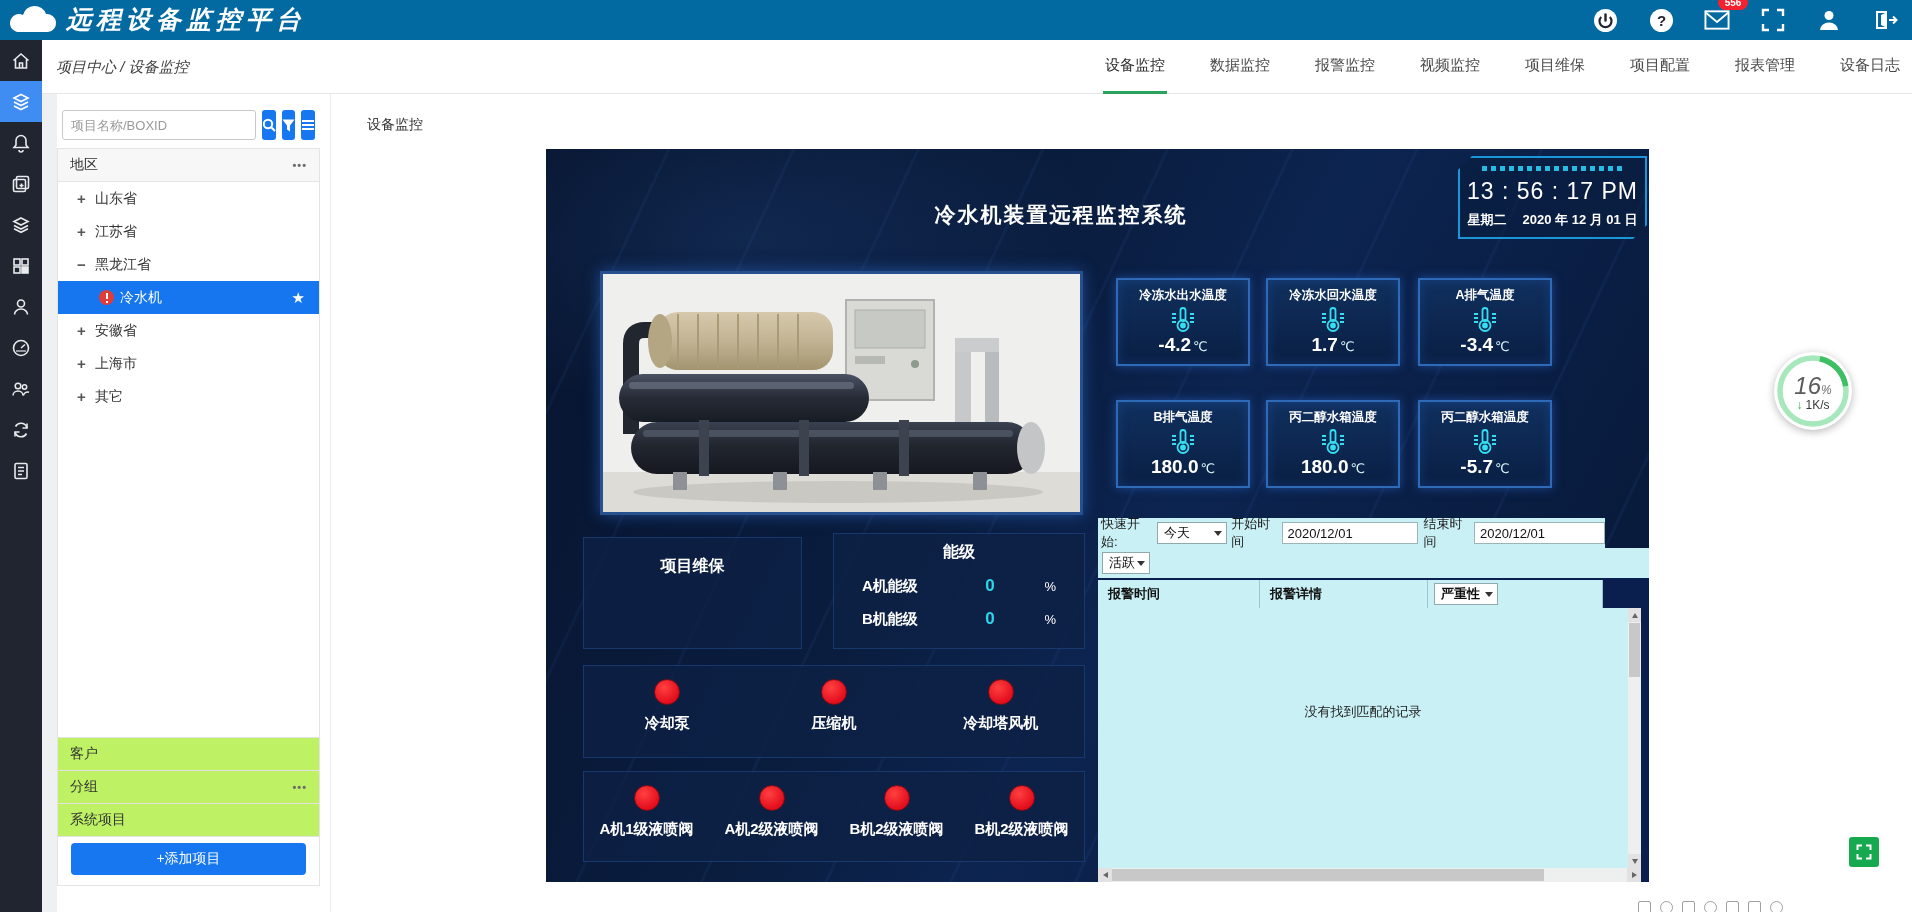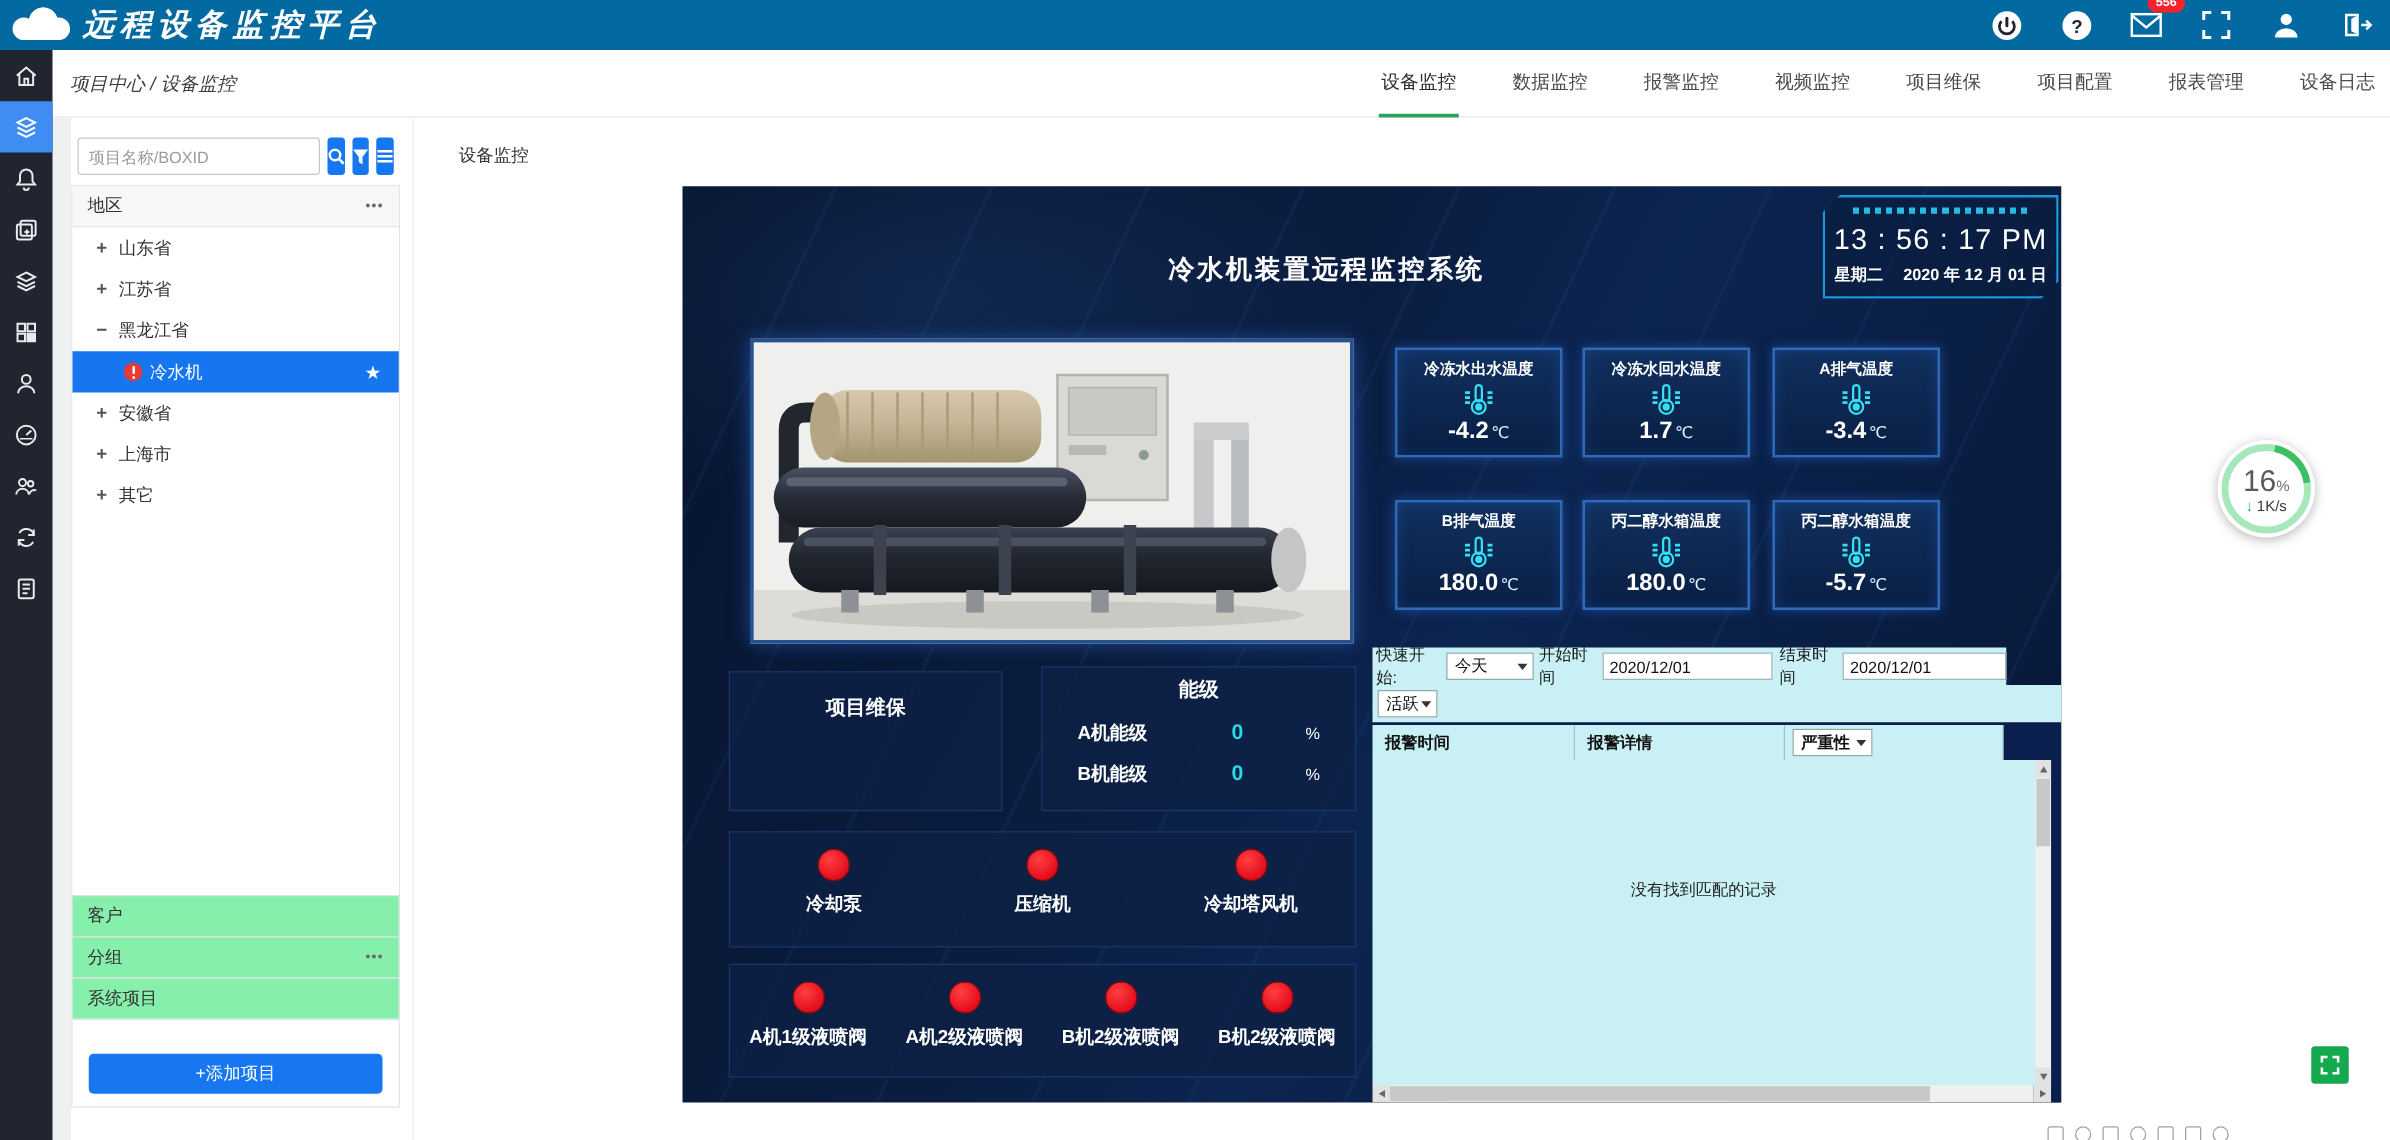--- a/index.html
+++ b/index.html
@@ -46,23 +46,23 @@
   .more-dots { color:#6b6b6b; font-size:11px; font-weight:bold; letter-spacing:1px; cursor:pointer; }
   .tree-row { height:33px; display:flex; align-items:center; padding-left:19px; font-size:14px; color:#333; cursor:pointer; background:#fff; }
   .tree-exp { width:18px; font-size:15px; font-weight:bold; color:#555; }
   .tree-row.selected { background:#1576f0; color:#fff; padding-left:41px; position:relative; }
   .alert-ic { width:15px; height:15px; border-radius:50%; background:#e23c39; position:relative; margin-right:6px; flex:none; }
   .alert-ic i { position:absolute; left:6.5px; top:3px; width:2px; height:6px; background:#fff; }
   .alert-ic b { position:absolute; left:6.5px; top:10.5px; width:2px; height:2px; background:#fff; }
   .star-ic { position:absolute; right:14px; color:#fff; font-size:15px; }
   .tree-spacer { flex:1; background:#fff; }
   .sec-row { height:33px; display:flex; align-items:center; justify-content:space-between; padding:0 12px;
-    font-size:14px; color:#333; border-top:1px solid #e2e2e2; background:#86efac; cursor:pointer; }
+    font-size:14px; color:#333; border-top:1px solid #e2e2e2; background:#bef264; cursor:pointer; }
   .sec-row:last-of-type { background:#fbfbfc; }
-  .add-wrap { border-top:1px solid #e2e2e2; padding:27px 13px 10px; }
+  .add-wrap { border-top:1px solid #e2e2e2; padding:6px 13px 10px; }
   .add-btn { width:100%; height:32px; background:#1677f0; color:#fff; border:none; border-radius:4px;
     font-size:14px; cursor:pointer; font-family:inherit; }
 
   
   .content { position:absolute; left:330px; top:94px; width:1582px; height:818px; background:#fff; border-left:1px solid #ececec; }
   .page-label { position:absolute; left:36px; top:22px; font-size:14px; color:#333; }
 
   
   .dash { position:absolute; left:546px; top:149px; width:1103px; height:733px; overflow:hidden;
     background:linear-gradient(118deg,#07142e 0%,#0a1d3f 38%,#0c2450 55%,#071734 100%); }
@@ -136,21 +136,21 @@
   .hscroll { width:551px; height:14px; display:flex; }
   .hs-btn { width:14px; height:14px; background:#e2e2e2; display:flex; align-items:center; justify-content:center; cursor:pointer; }
   .hs-track { flex:1; background:#eef0f0; }
   .hs-thumb { width:432px; height:12px; margin-top:1px; background:#c8c8c8; }
   .hs-corner { width:8px; background:#0a1f4e; }
 
   
   .float-circle { position:absolute; left:1774px; top:352px; width:78px; height:78px; border-radius:50%;
     background:#fff; box-shadow:0 2px 9px rgba(0,0,0,.28); z-index:40; cursor:pointer; }
   .fc-content { position:absolute; inset:0; display:flex; flex-direction:column; align-items:center; justify-content:center; }
-  .fc-top { display:flex; align-items:baseline; margin-top:2px; }
+  .fc-top { display:flex; align-items:baseline; margin-top:2px;font-style:italic; }
   .fc-num { font-size:24px; color:#5b5b5b; }
   .fc-pct { font-size:12px; color:#6e6e6e; }
   .fc-speed { display:flex; align-items:center; gap:3px; font-size:12px; color:#3a3a3a; margin-top:-2px; }
   .fc-arrow { color:#2eae57; font-weight:bold; font-size:12px; }
   .expand-btn { position:absolute; left:1849px; top:837px; width:30px; height:30px; background:#17a94f;
     border-radius:3px; display:flex; align-items:center; justify-content:center; cursor:pointer; z-index:40; }
   .bottom-icons { position:absolute; left:1638px; top:901px; display:flex; gap:9px; z-index:40; }
   .mini-ic { width:13px; height:13px; border:1.5px solid #a0a0a0; border-radius:2px; cursor:pointer; }
   .mini-ic.round { border-radius:50%; }
 </style>

